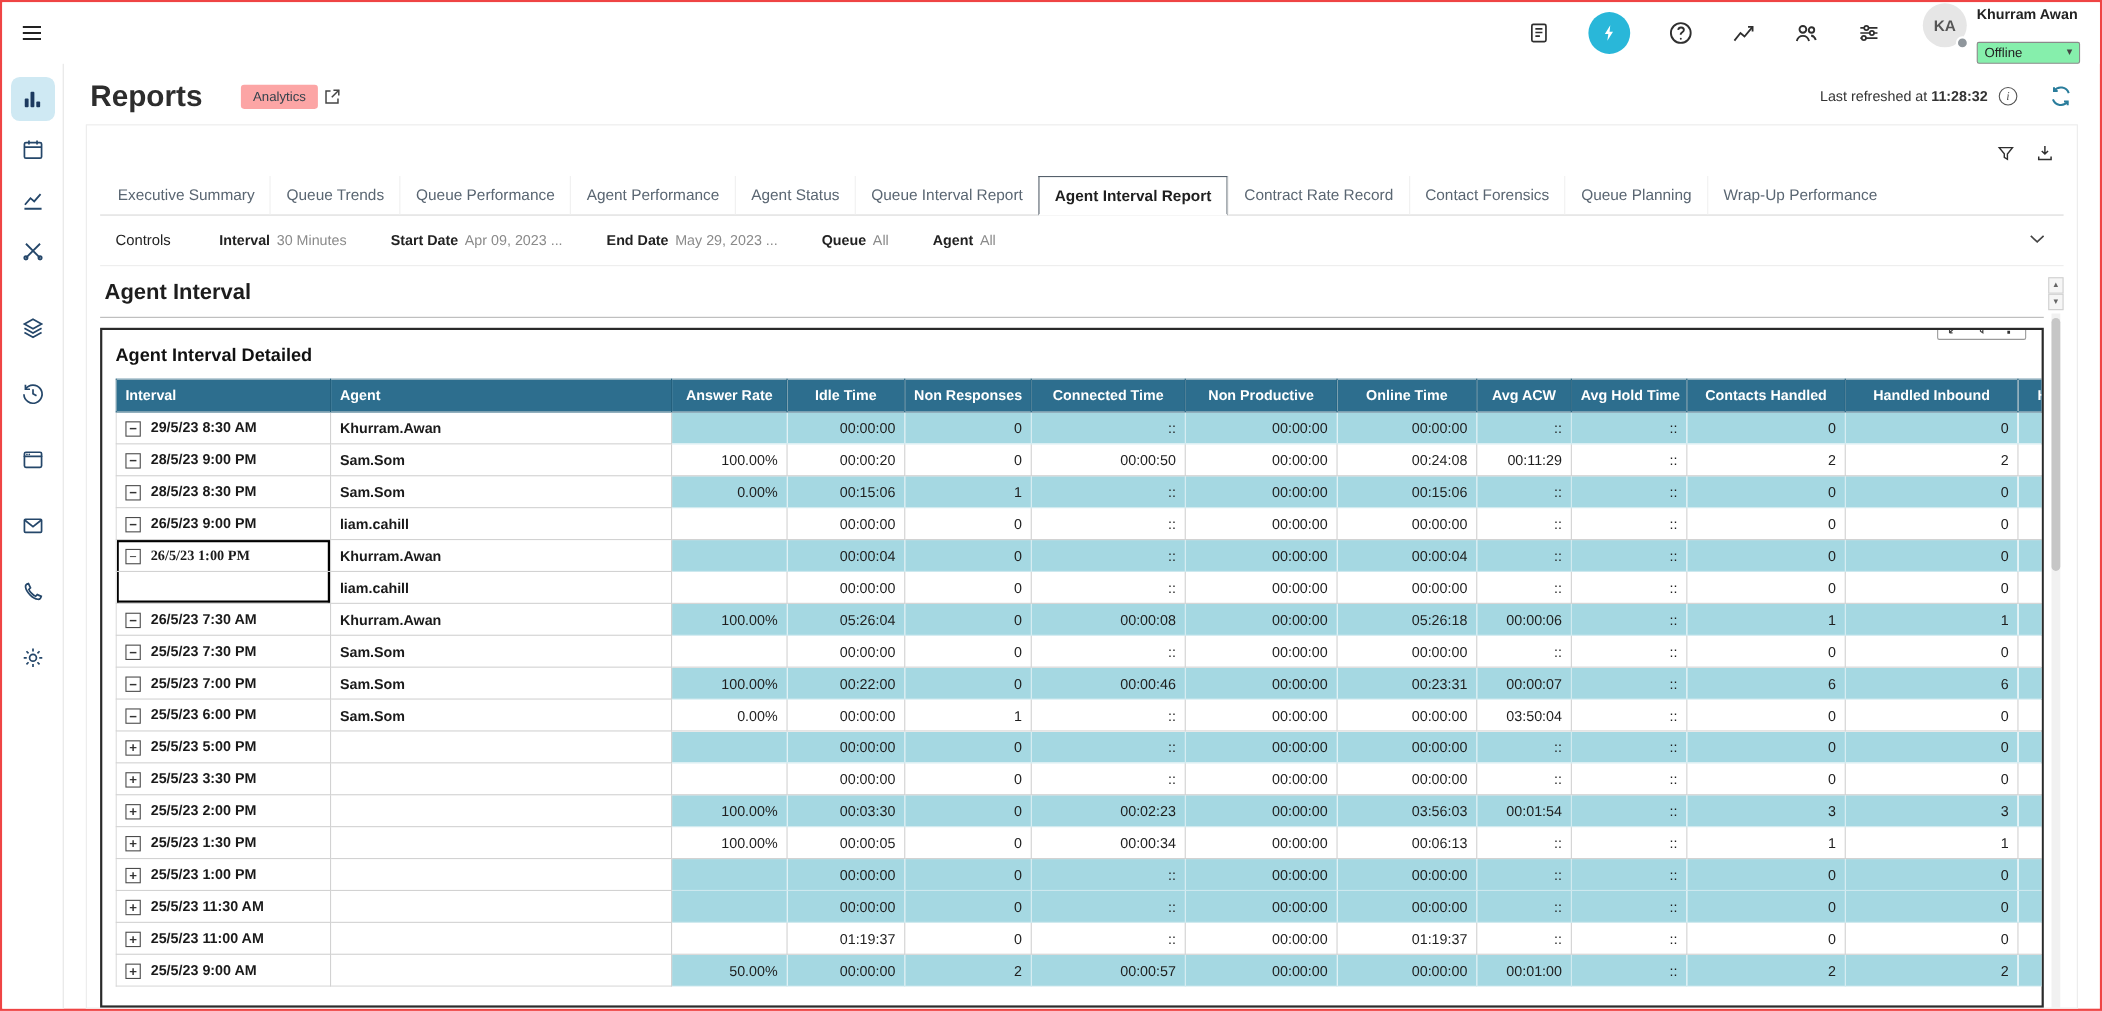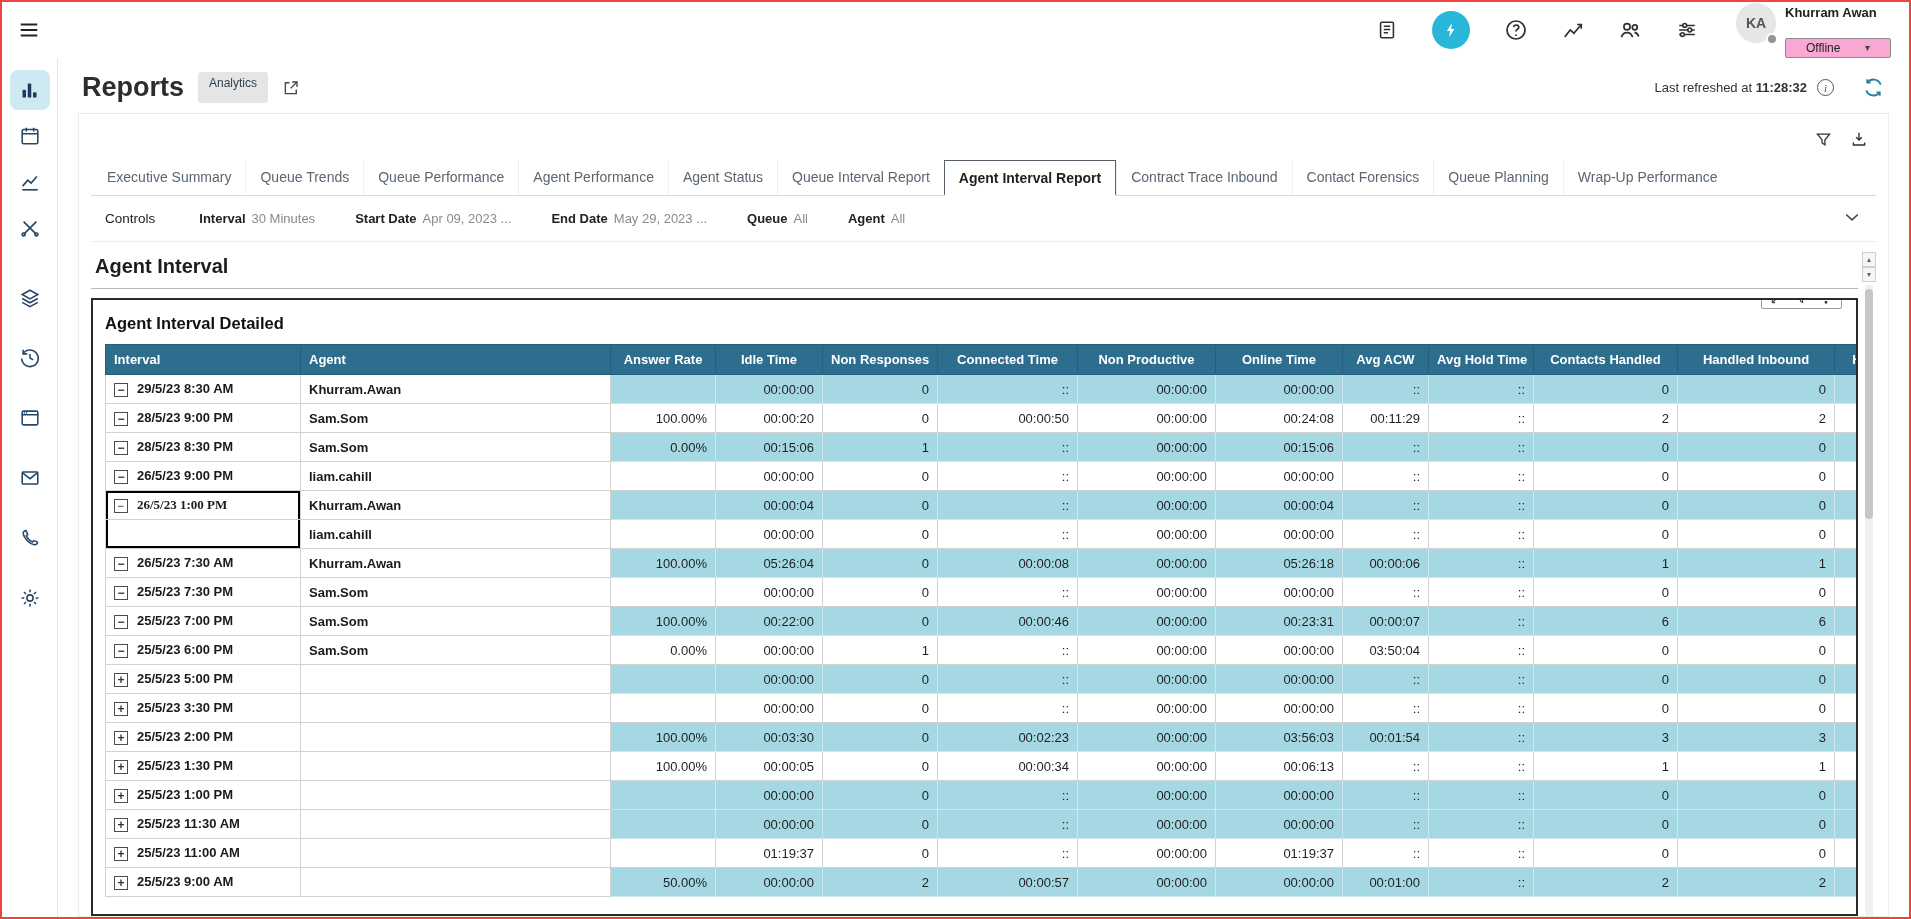--- a/index.html
+++ b/index.html
@@ -11,37 +11,37 @@
   
   .topbar { flex:0 0 56px; height:56px; display:flex; align-items:center; justify-content:space-between; padding:0 18px 0 16px; background:#fff; }
   .icon-btn { background:none; border:none; padding:0; cursor:pointer; display:inline-flex; align-items:center; justify-content:center; color:#2f2f2f; }
   .topbar-right { display:flex; align-items:center; gap:34px; }
   .accent-circle { width:38px; height:38px; border-radius:50%; background:#29b7d9; }
   .user { display:flex; align-items:flex-start; gap:9px; margin-left:4px; }
   .avatar { position:relative; width:40px; height:40px; border-radius:50%; background:#e6e6e6; display:flex; align-items:center; justify-content:center; font-weight:bold; font-size:14px; color:#555; cursor:pointer; }
   .status-dot { position:absolute; right:-2px; bottom:-2px; width:12px; height:12px; border-radius:50%; background:#8f969c; border:2px solid #fff; }
   .user-meta { display:flex; flex-direction:column; gap:18px; padding-top:2px; }
   .user-name { font-size:13px; font-weight:bold; color:#222; white-space:nowrap; }
-  .status-select { width:106px; border:1px solid #8a8a8a; border-radius:2px; background:#f9a8d4; font-size:12px; padding:2px 20px; display:flex; justify-content:space-between; align-items:center; color:#222; cursor:pointer; }
+  .status-select { width:94px; border:1px solid #8a8a8a; border-radius:2px; background:#86efac; font-size:12px; padding:2px 6px; display:flex; justify-content:space-between; align-items:center; color:#222; cursor:pointer; }
   .status-select .caret { font-size:10px; color:#444; }
 
   
   .shell { flex:1; display:flex; min-height:0; }
   .sidebar { flex:0 0 56px; border-right:1px solid #e5e5e5; display:flex; flex-direction:column; align-items:center; padding-top:12px; background:#fff; }
   .side-item { width:40px; height:40px; border-radius:8px; display:flex; align-items:center; justify-content:center; margin-bottom:6px; background:none; border:none; cursor:pointer; }
   .side-item.active { background:#cfe9f3; }
   .side-item.first-lower { margin-top:24px; }
   .side-item.lower { margin-bottom:20px; }
 
   .main { flex:1; display:flex; flex-direction:column; min-width:0; padding:0 20px 0 20px; }
 
   
-  .page-header { display:flex; padding:14px 4px 10px; gap:14px; }
+  .page-header { display:flex; align-items:center; padding:14px 4px 10px; gap:4px; }
   .page-header h1 { margin:0; font-size:27px; color:#2d2d2d; font-weight:bold; }
-  .badge { background:#e5e5e5; color:#33424c; font-size:12px; padding:4px 11px; border-radius:3px; }
+  .badge { background:#fca5a5; color:#33424c; font-size:12px; padding:4px 11px; border-radius:3px;margin-left:31px; }
   .refresh-group { margin-left:auto; display:flex; align-items:center; gap:10px; font-size:13px; color:#333; }
   .refresh-group b { font-weight:bold; }
   .info-circle { width:17px; height:17px; border-radius:50%; border:1.5px solid #555; font-size:11px; display:flex; align-items:center; justify-content:center; color:#555; font-family:"Liberation Serif",serif; font-style:italic; cursor:pointer; }
   .refresh-btn { margin-left:18px; }
 
   
   .card { flex:1; border:1px solid #ececec; position:relative; display:flex; flex-direction:column; padding:0 12px; min-height:0; background:#fff; }
   .card-toolbar { position:absolute; top:16px; right:20px; display:flex; gap:18px; }
 
   .tabbar { display:flex; margin-top:46px; border-bottom:1px solid #d8d8d8; padding:0 2px; }
@@ -261,21 +261,21 @@
         </div>
 
         <div class="tabbar">
             <div class="tab">Executive Summary</div>
             <div class="tab">Queue Trends</div>
             <div class="tab">Queue Performance</div>
             <div class="tab">Agent Performance</div>
             <div class="tab">Agent Status</div>
             <div class="tab">Queue Interval Report</div>
             <div class="tab active">Agent Interval Report</div>
-            <div class="tab">Contract Trace Inbound</div>
+            <div class="tab">Contract Rate Record</div>
             <div class="tab">Contact Forensics</div>
             <div class="tab">Queue Planning</div>
             <div class="tab">Wrap-Up Performance</div>
           </div>
 
         <div class="controls">
           <span class="controls-label">Controls</span>
           <div class="controls-filters">
               <div class="filter">
                 <span class="flabel">Interval</span>

